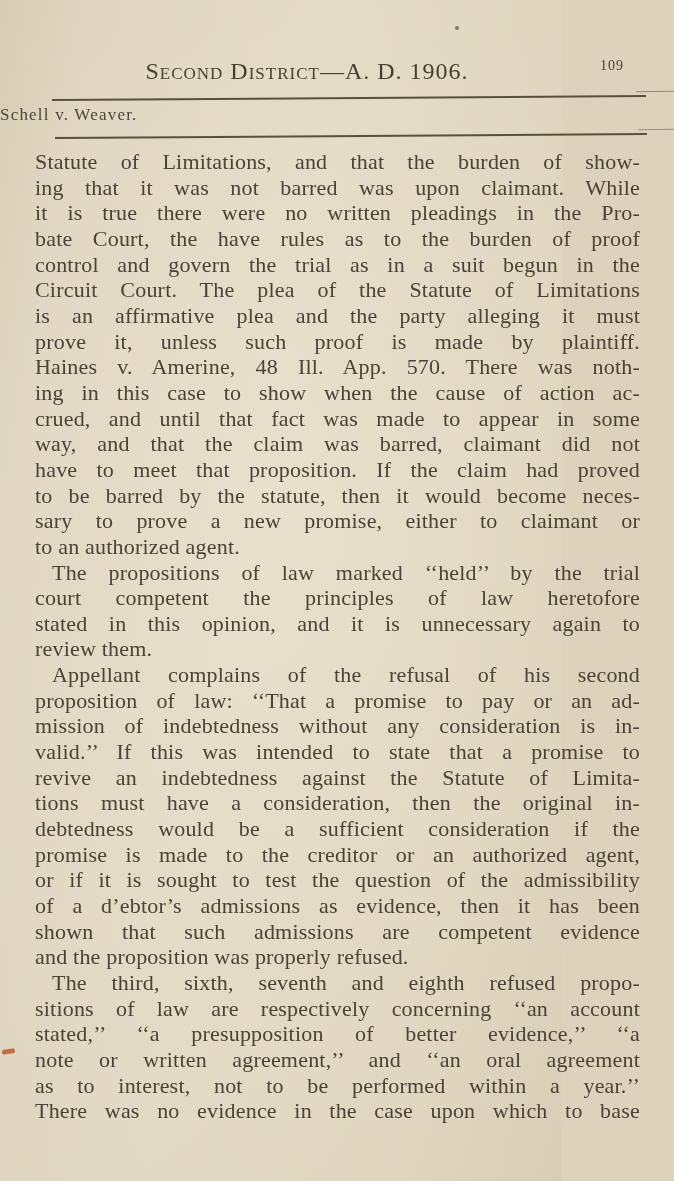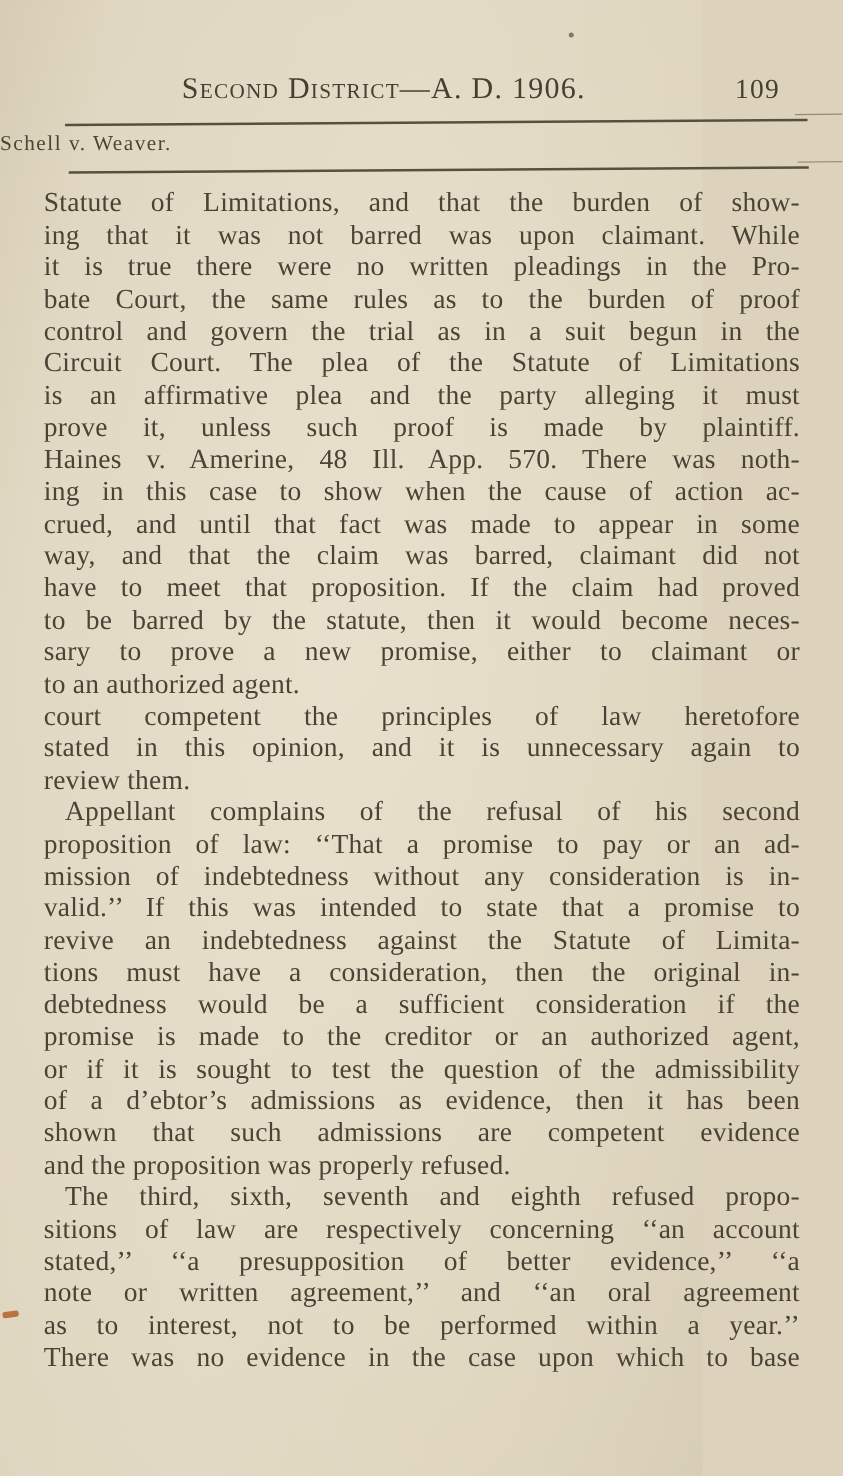--- a/index.html
+++ b/index.html
@@ -20,21 +20,21 @@
     position:absolute;top:58px;left:0;width:674px;height:30px;
   }
   .rh-title{
     position:absolute;left:0;right:60px;text-align:center;
     font-variant:small-caps;
     font-size:24px;letter-spacing:1px;color:#473f31;
     white-space:nowrap;
   }
   .rh-page-number{
     position:absolute;right:50px;top:0;
-    font-size:22px;color:#473f31;letter-spacing:1px;
+    font-size:14px;color:#473f31;letter-spacing:1px;
   }
   
   .rule{position:absolute;background:#57503d;}
   .rule-1{left:52px;top:97px;width:594px;height:2px;transform:rotate(-0.4deg);}
   .rule-1-ext{left:636px;top:91px;width:38px;height:1px;background:rgba(87,80,61,0.55);transform:rotate(-0.4deg);}
   .rule-2{left:55px;top:135px;width:592px;height:2px;transform:rotate(-0.4deg);}
   .rule-2-ext{left:638px;top:129px;width:36px;height:1px;background:rgba(87,80,61,0.5);transform:rotate(-0.4deg);}
   
   .case-name{
     position:absolute;top:105px;left:0;right:40px;
@@ -74,33 +74,34 @@
 
   <div class="case-name">Schell v. Weaver.</div>
 
   <div class="rule rule-2"></div>
   <div class="rule rule-2-ext"></div>
 
   <div class="body-text">
       <div class="line just">Statute of Limitations, and that the burden of show-</div>
       <div class="line just">ing that it was not barred was upon claimant. While</div>
       <div class="line just">it is true there were no written pleadings in the Pro-</div>
-      <div class="line just">bate Court, the same rules as to the burden of proof</div>
+      <div class="line just">bate Court, the have rules as to the burden of proof</div>
       <div class="line just">control and govern the trial as in a suit begun in the</div>
       <div class="line just">Circuit Court. The plea of the Statute of Limitations</div>
       <div class="line just">is an affirmative plea and the party alleging it must</div>
       <div class="line just">prove it, unless such proof is made by plaintiff.</div>
       <div class="line just">Haines v. Amerine, 48 Ill. App. 570. There was noth-</div>
       <div class="line just">ing in this case to show when the cause of action ac-</div>
       <div class="line just">crued, and until that fact was made to appear in some</div>
       <div class="line just">way, and that the claim was barred, claimant did not</div>
       <div class="line just">have to meet that proposition. If the claim had proved</div>
       <div class="line just">to be barred by the statute, then it would become neces-</div>
       <div class="line just">sary to prove a new promise, either to claimant or</div>
       <div class="line">to an authorized agent.</div>
+      <div class="line just indent">The propositions of law marked ‘‘held’’ by the trial</div>
       <div class="line just">court competent the principles of law heretofore</div>
       <div class="line just">stated in this opinion, and it is unnecessary again to</div>
       <div class="line">review them.</div>
       <div class="line just indent">Appellant complains of the refusal of his second</div>
       <div class="line just">proposition of law: ‘‘That a promise to pay or an ad-</div>
       <div class="line just">mission of indebtedness without any consideration is in-</div>
       <div class="line just">valid.’’ If this was intended to state that a promise to</div>
       <div class="line just">revive an indebtedness against the Statute of Limita-</div>
       <div class="line just">tions must have a consideration, then the original in-</div>
       <div class="line just">debtedness would be a sufficient consideration if the</div>

